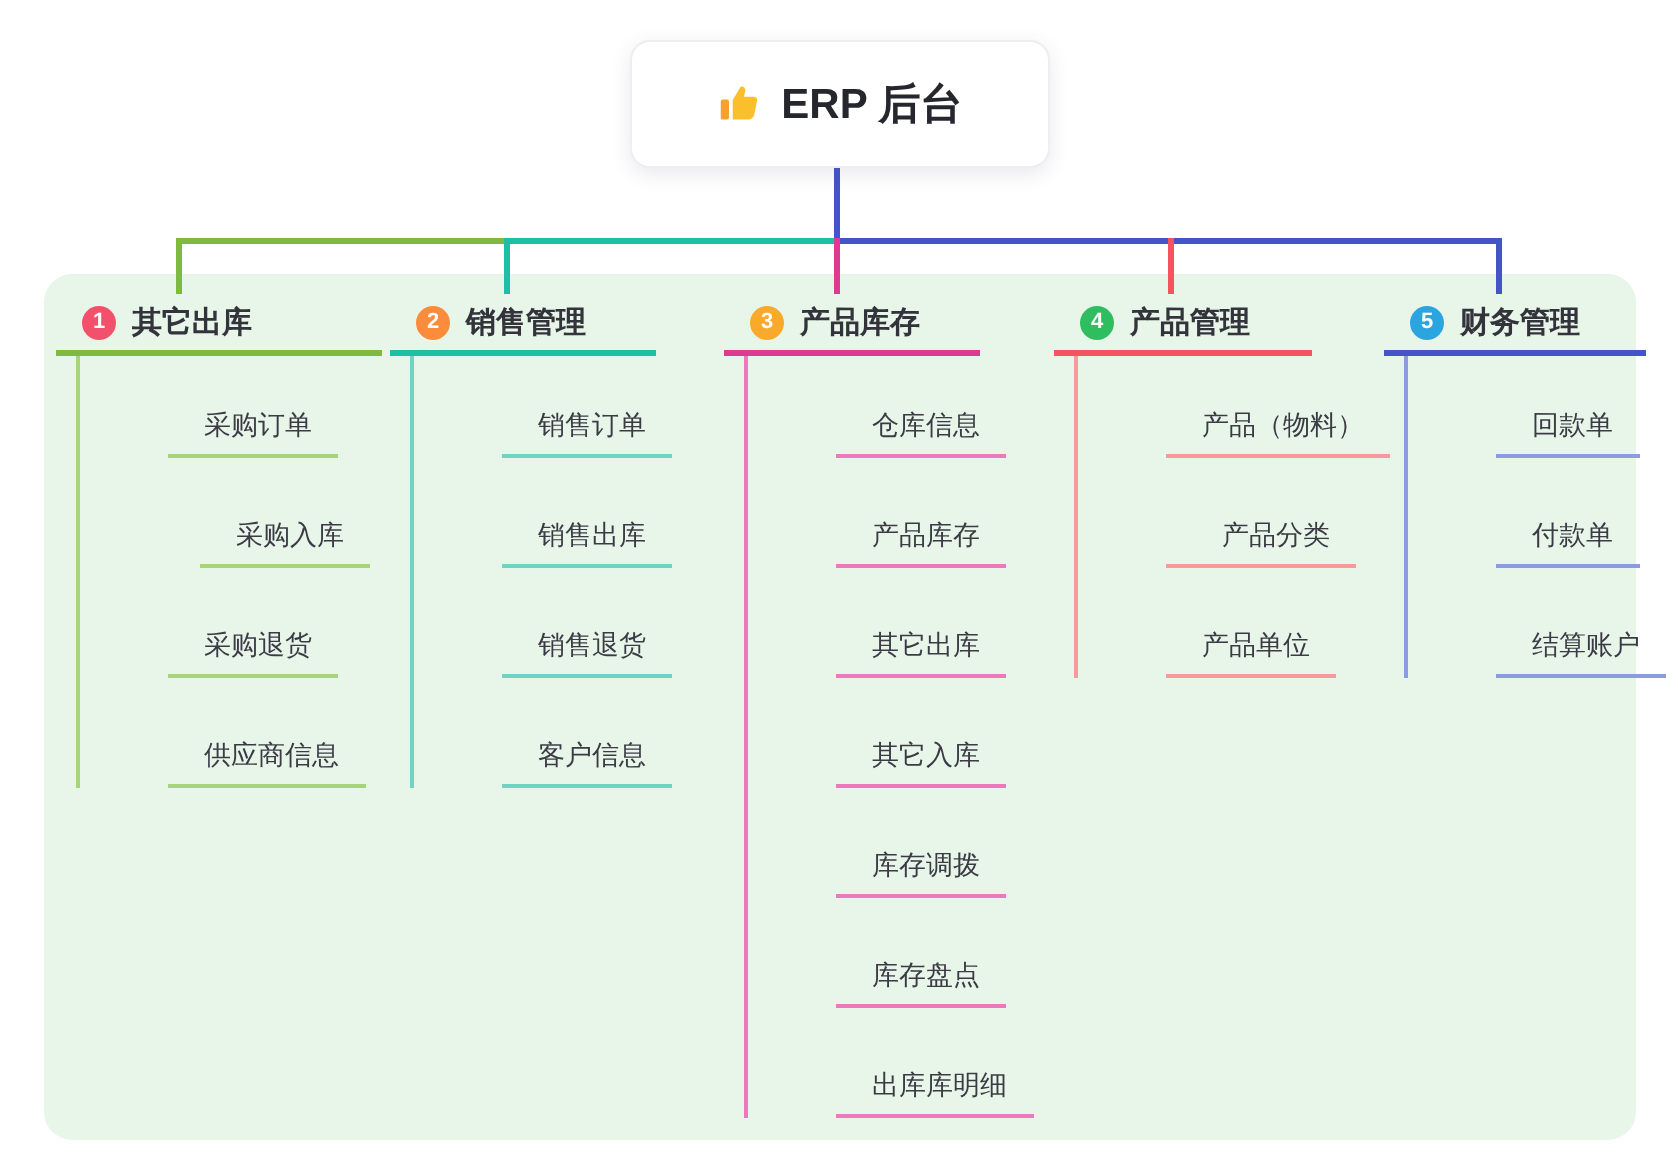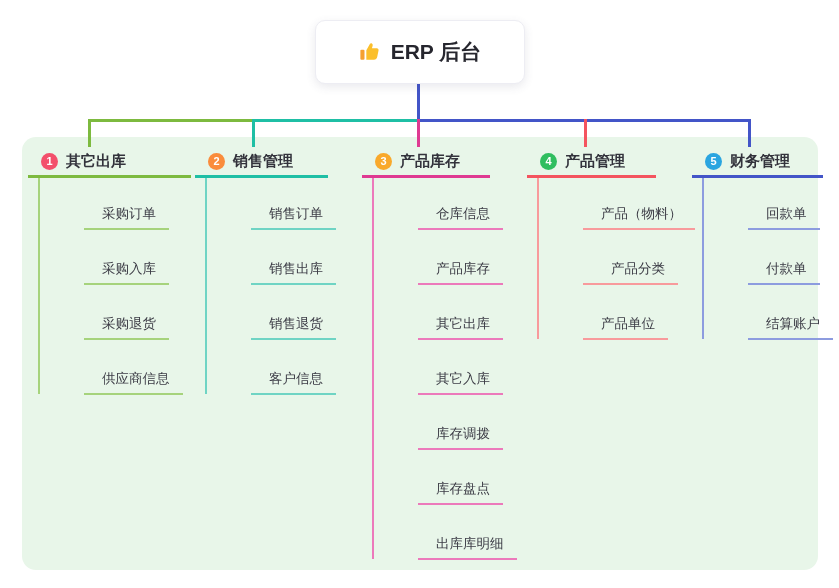--- a/index.html
+++ b/index.html
@@ -69,21 +69,21 @@
     <div class="ln" style="left: 88px; top: 119px; width: 164px; height: 3px; background: rgb(125, 186, 63);"></div>
     <div class="ln" style="left: 252px; top: 119px; width: 166px; height: 3px; background: rgb(31, 191, 165);"></div>
     <div class="ln" style="left: 418px; top: 119px; width: 333px; height: 3px; background: rgb(67, 85, 200);"></div>
     <div class="ln" style="left: 88px; top: 119px; width: 3px; height: 28px; background: rgb(125, 186, 63);"></div>
     <div class="b-header" style="left: 28px; top: 147px; width: 150px; border-bottom-color: rgb(125, 186, 63);">
       <span class="badge" style="background: rgb(243, 80, 107);">1</span>
       <span class="lbl">其它出库</span>
     </div>
     <div class="rail" style="left: 38px; top: 178px; height: 216px; background: rgb(166, 211, 124);"></div>
     <div class="child-row" style="left: 38px; top: 204px;"><span class="c-lbl" style="border-bottom-color: rgb(166, 211, 124);">采购订单</span></div>
-    <div class="child-row" style="left: 38px; top: 259px;"><span class="c-lbl" style="border-bottom-color: rgb(166, 211, 124);">采购入库</span></div>
+    <div class="child-row" style="left: 54px; top: 259px;"><span class="c-lbl" style="border-bottom-color: rgb(166, 211, 124);">采购入库</span></div>
     <div class="child-row" style="left: 38px; top: 314px;"><span class="c-lbl" style="border-bottom-color: rgb(166, 211, 124);">采购退货</span></div>
     <div class="child-row" style="left: 38px; top: 369px;"><span class="c-lbl" style="border-bottom-color: rgb(166, 211, 124);">供应商信息</span></div>
     <div class="ln" style="left: 252px; top: 119px; width: 3px; height: 28px; background: rgb(31, 191, 165);"></div>
     <div class="b-header" style="left: 195px; top: 147px; width: 120px; border-bottom-color: rgb(31, 191, 165);">
       <span class="badge" style="background: rgb(250, 140, 60);">2</span>
       <span class="lbl">销售管理</span>
     </div>
     <div class="rail" style="left: 205px; top: 178px; height: 216px; background: rgb(111, 212, 196);"></div>
     <div class="child-row" style="left: 205px; top: 204px;"><span class="c-lbl" style="border-bottom-color: rgb(111, 212, 196);">销售订单</span></div>
     <div class="child-row" style="left: 205px; top: 259px;"><span class="c-lbl" style="border-bottom-color: rgb(111, 212, 196);">销售出库</span></div>

